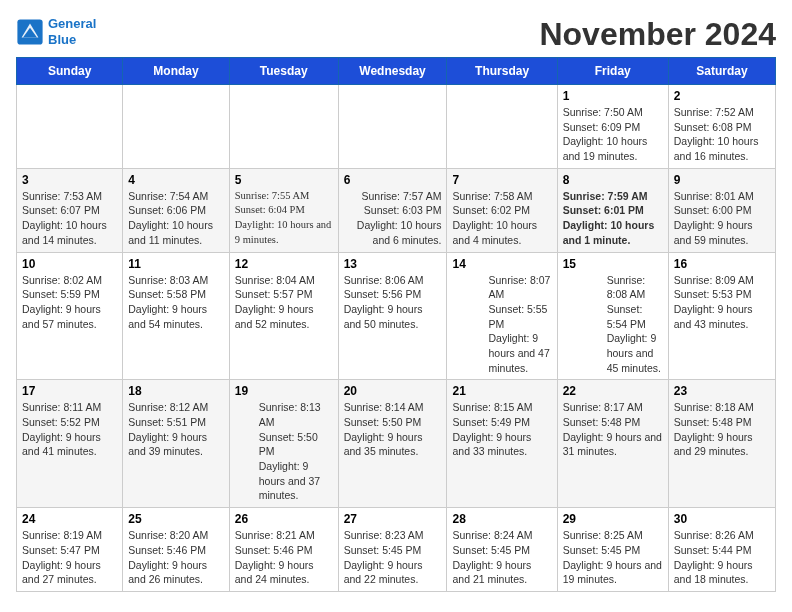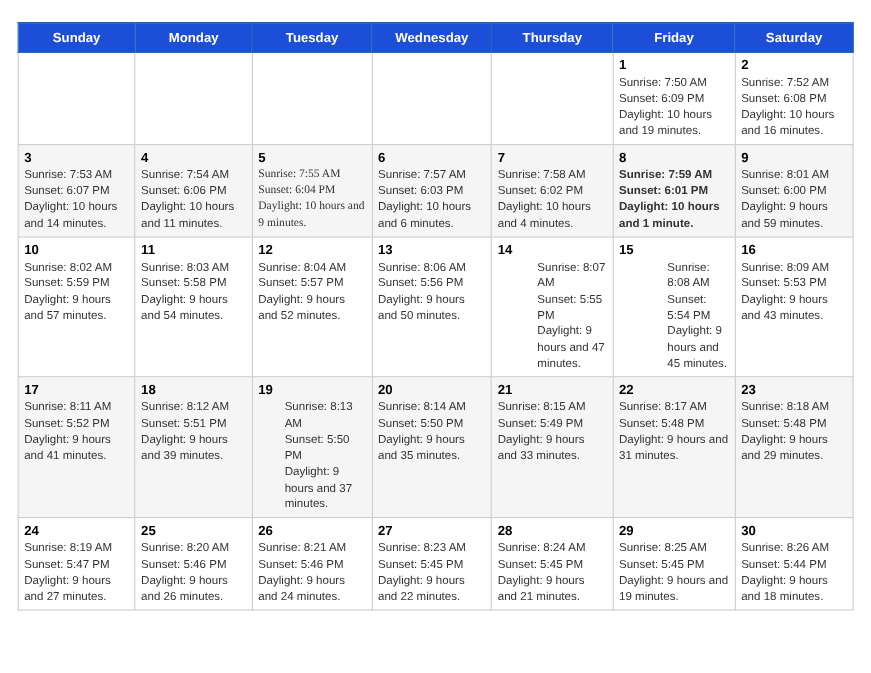--- a/index.html
+++ b/index.html
@@ -82,21 +82,33 @@
       line-height: 1.4;
     }
     .empty-cell {
       background: #fff !important;
     }
   </style>
 </head>
 <body>
 
 <div class="header-area">
+  <div class="logo">
+    <svg class="logo-icon" viewBox="0 0 40 40">
+      <rect x="2" y="2" width="36" height="36" rx="4" fill="#1a73c7"></rect>
+      <polygon points="20,8 32,28 8,28" fill="#fff" opacity="0.9"></polygon>
+      <polygon points="20,14 30,28 10,28" fill="#1a73c7"></polygon>
+    </svg>
+    <div class="logo-text">
+      <div><span>General</span></div>
+      <div><span style="color:#1a73c7">Blue</span></div>
+    </div>
+  </div>
   <div class="title-area">
+    <div class="month-title">November 2024</div>
   </div>
 </div>
 
 <table class="calendar-table">
   <thead>
     <tr>
     <th>Sunday</th>
         <th>Monday</th>
         <th>Tuesday</th>
         <th>Wednesday</th>
@@ -139,21 +151,21 @@
 Daylight: 10 hours and 11 minutes.</div>
         </td>
         <td>
           <div class="day-number">5</div>
           <div class="day-info" style="white-space: pre-line; font-family: Liberation Serif, serif;">Sunrise: 7:55 AM
 Sunset: 6:04 PM
 Daylight: 10 hours and 9 minutes.</div>
         </td>
         <td>
           <div class="day-number">6</div>
-          <div class="day-info" style="white-space: pre-line;">Sunrise: 7:57 AM
+          <div class="day-info" style="white-space: pre-line; text-align: right;">Sunrise: 7:57 AM
 Sunset: 6:03 PM
 Daylight: 10 hours and 6 minutes.</div>
         </td>
         <td>
           <div class="day-number">7</div>
           <div class="day-info" style="white-space: pre-line;">Sunrise: 7:58 AM
 Sunset: 6:02 PM
 Daylight: 10 hours and 4 minutes.</div>
         </td>
         <td>

